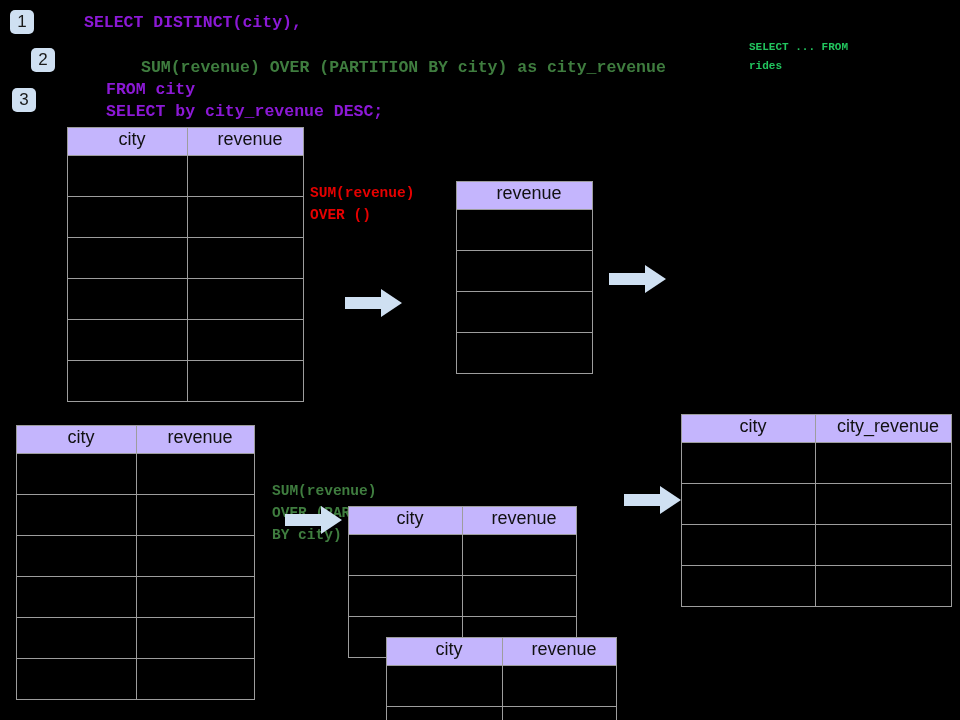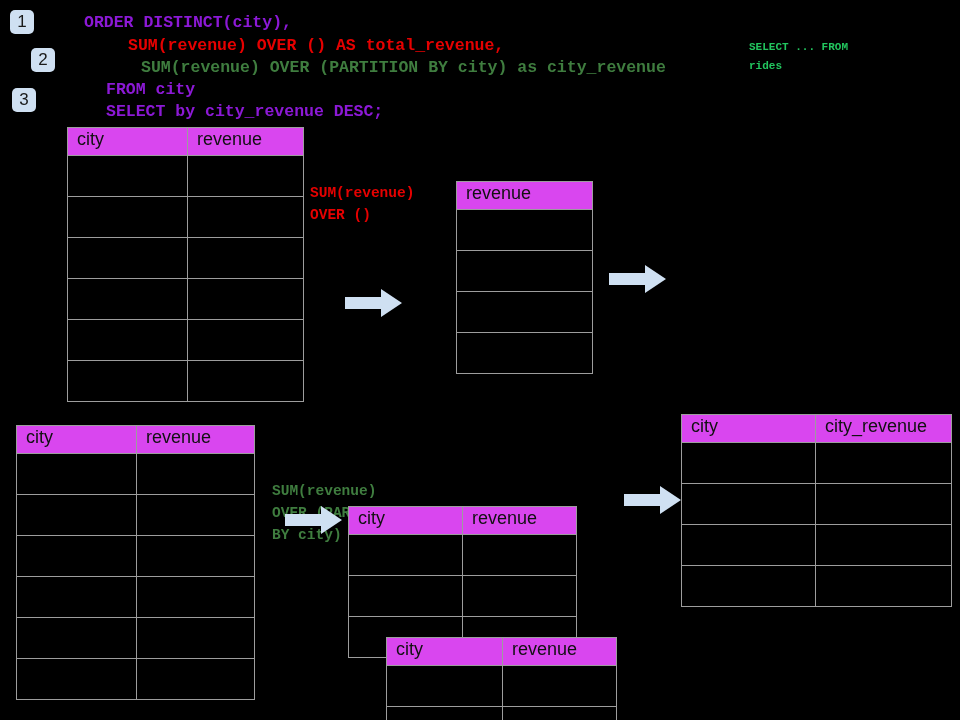--- a/index.html
+++ b/index.html
@@ -74,26 +74,26 @@
     border-collapse: collapse;
     background: #000000;
     table-layout: fixed;
   }
   .tbl th, .tbl td {
     border: 1px solid #9d9d9d;
     padding: 0;
     margin: 0;
   }
   .tbl th {
-    background: #d946ef;
+    background: #c4b5fd;
     color: #111111;
     font-family: "Liberation Sans", sans-serif;
     font-weight: normal;
     font-size: 18px;
-    text-align: left;
+    text-align: center;
     padding: 0 0 4px 9px;
     height: 28px;
     box-sizing: border-box;
   }
   .tbl td {
     background: #000000;
     height: 40px;
   }
 
   
@@ -106,22 +106,21 @@
 </style>
 </head>
 <body>
 
 <div id="canvas">
 
   <div class="badge" style="left:10px; top:10px;">1</div>
   <div class="badge" style="left:31px; top:48px;">2</div>
   <div class="badge" style="left:12px; top:88px;">3</div>
 
-  <div class="sql sql-purple" style="left:84px; top:12px;">ORDER DISTINCT(city),</div>
-  <div class="sql sql-red" style="left:128px; top:35px;">SUM(revenue) OVER () AS total_revenue,</div>
+  <div class="sql sql-purple" style="left:84px; top:12px;">SELECT DISTINCT(city),</div>
   <div class="sql sql-green" style="left:141px; top:57px;">SUM(revenue) OVER (PARTITION BY city) as city_revenue</div>
   <div class="sql sql-purple" style="left:106px; top:79px;">FROM city</div>
   <div class="sql sql-purple" style="left:106px; top:101px;">SELECT by city_revenue DESC;</div>
 
   <div class="side-note" style="left:749px; top:38px;">SELECT ... FROM
 rides</div>
 
   <table class="tbl" style="left:67px; top:127px; width:236px;">
     <colgroup>
         <col style="width:120px">

